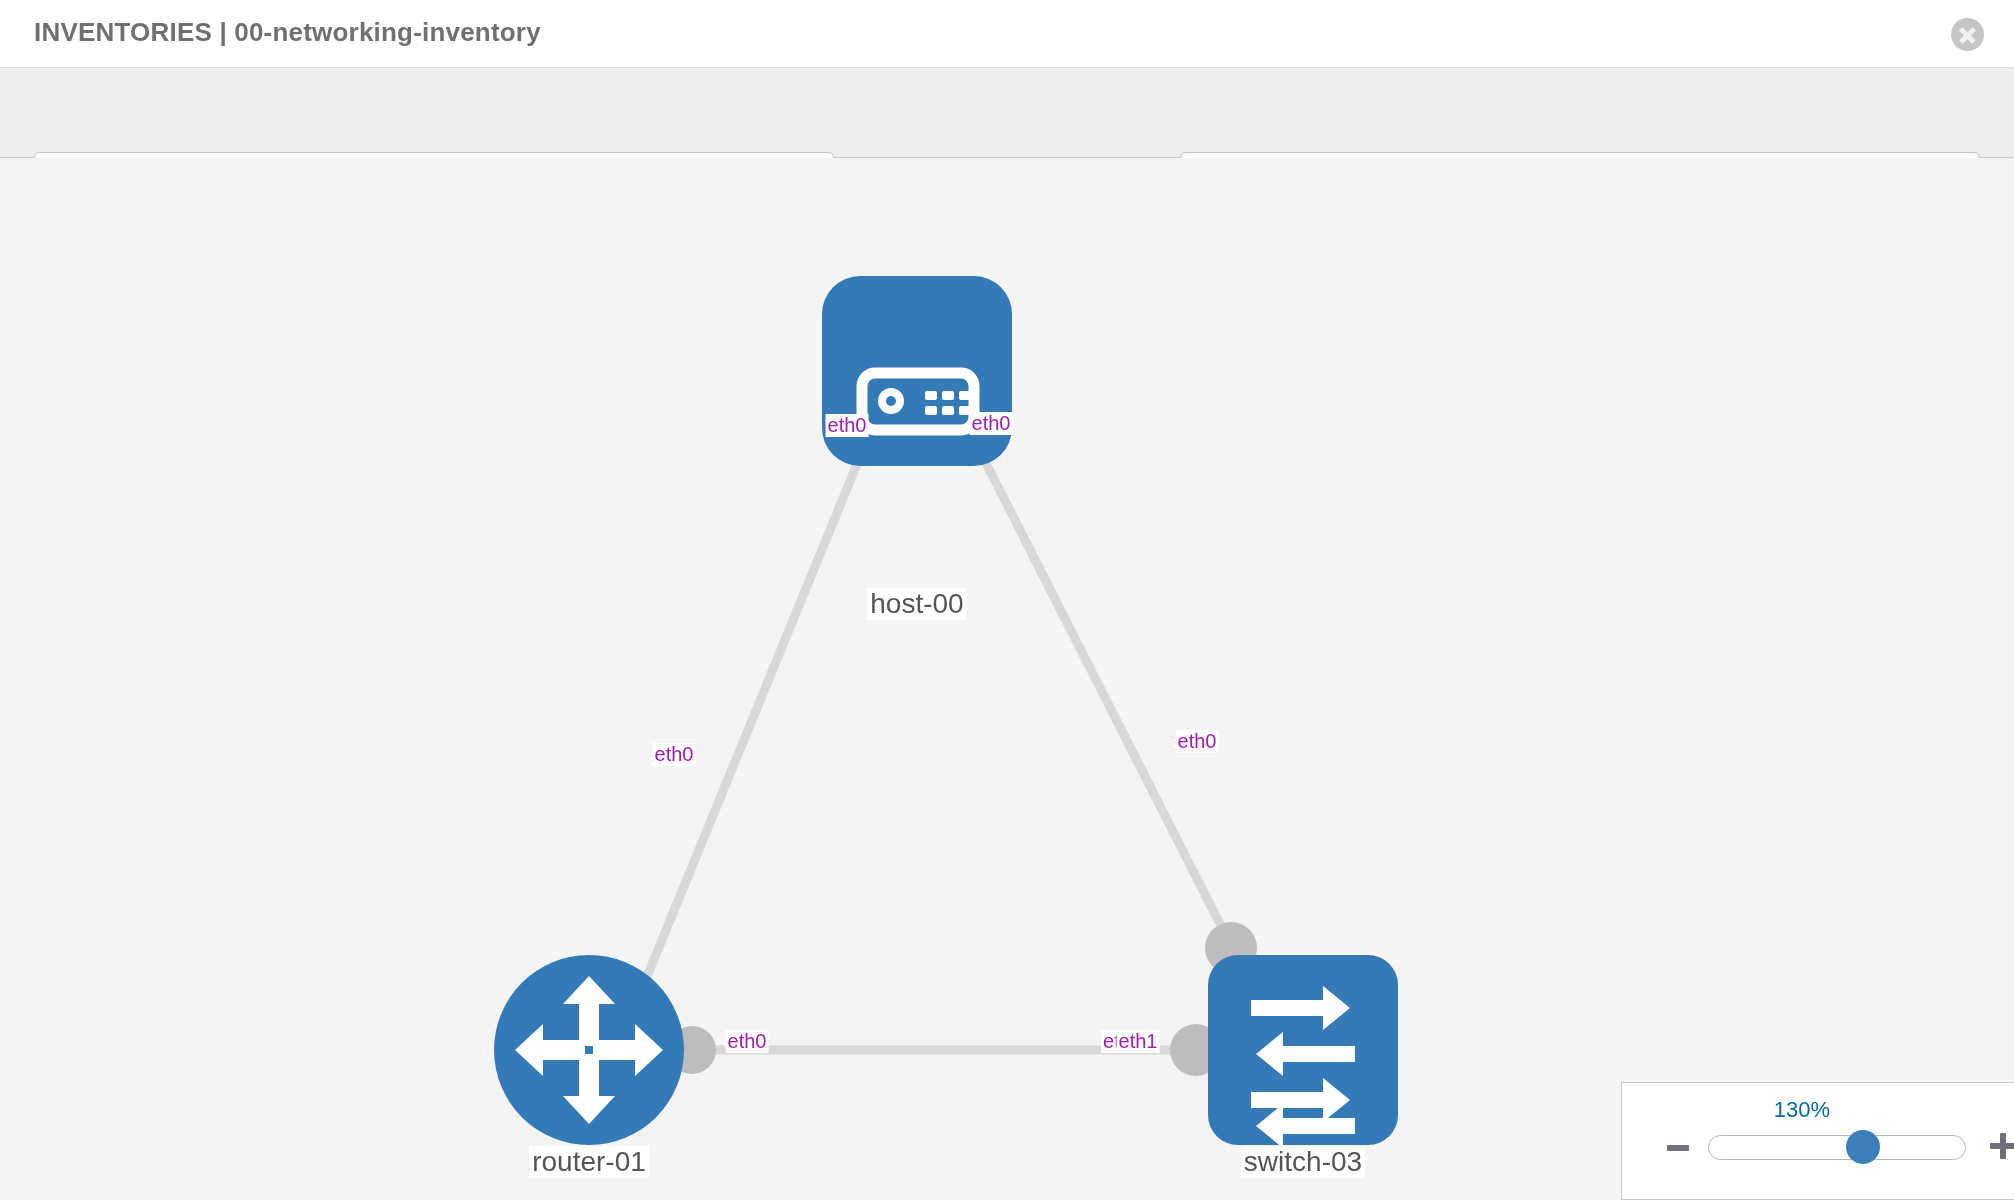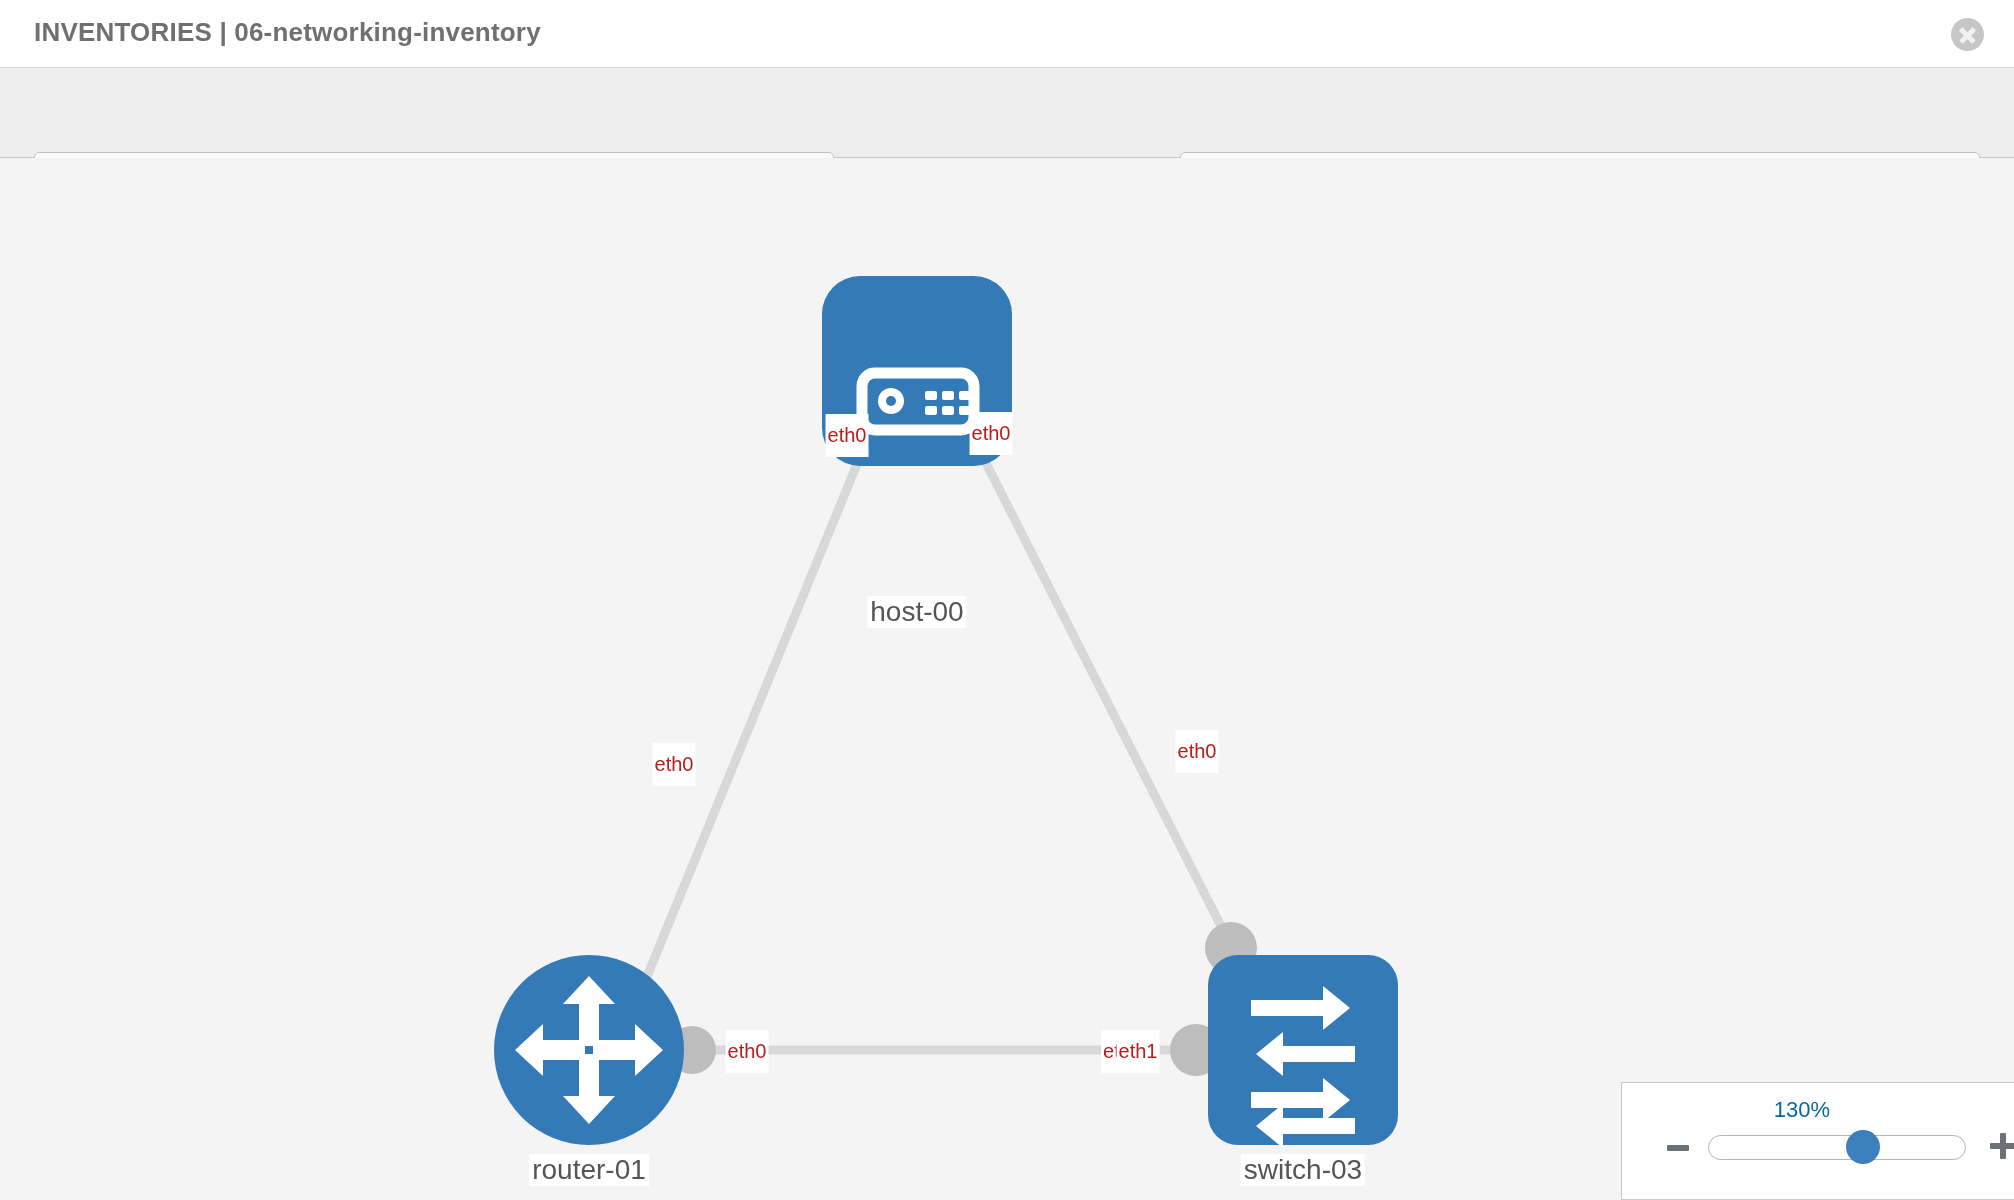--- a/index.html
+++ b/index.html
@@ -147,28 +147,27 @@
 
   
   .node-label {
     position: absolute;
     font-size: 28px;
     color: #555555;
     background: #ffffff;
     padding: 0 3px;
     white-space: nowrap;
     transform: translateX(-50%);
-    margin-top: 8px;
   }
   .iface-label {
     position: absolute;
     font-size: 20px;
-    color: #b91c1c;
-    background: #ffffff;
-    padding: 10px 2px;
+    color: #a21caf;
+    background: #ffffff;
+    padding: 0 2px;
     white-space: nowrap;
     transform: translateX(-50%);
   }
 
   
   .zoom-panel {
     position: absolute;
     left: 1621px;
     top: 1082px;
     width: 420px;
@@ -233,21 +232,21 @@
     background: #3b80bb;
     cursor: pointer;
   }
 </style>
 </head>
 <body>
 
 <div id="app">
 
   <div class="header">
-    <div class="header-title">INVENTORIES | 06-networking-inventory</div>
+    <div class="header-title">INVENTORIES | 00-networking-inventory</div>
     <div class="close-btn">
       <div class="x1"></div>
       <div class="x2"></div>
     </div>
   </div>
 
   <div class="toolbar">
 
     <div class="dropdown" id="actions-dropdown">
       <div class="dd-label">ACTIONS</div>

